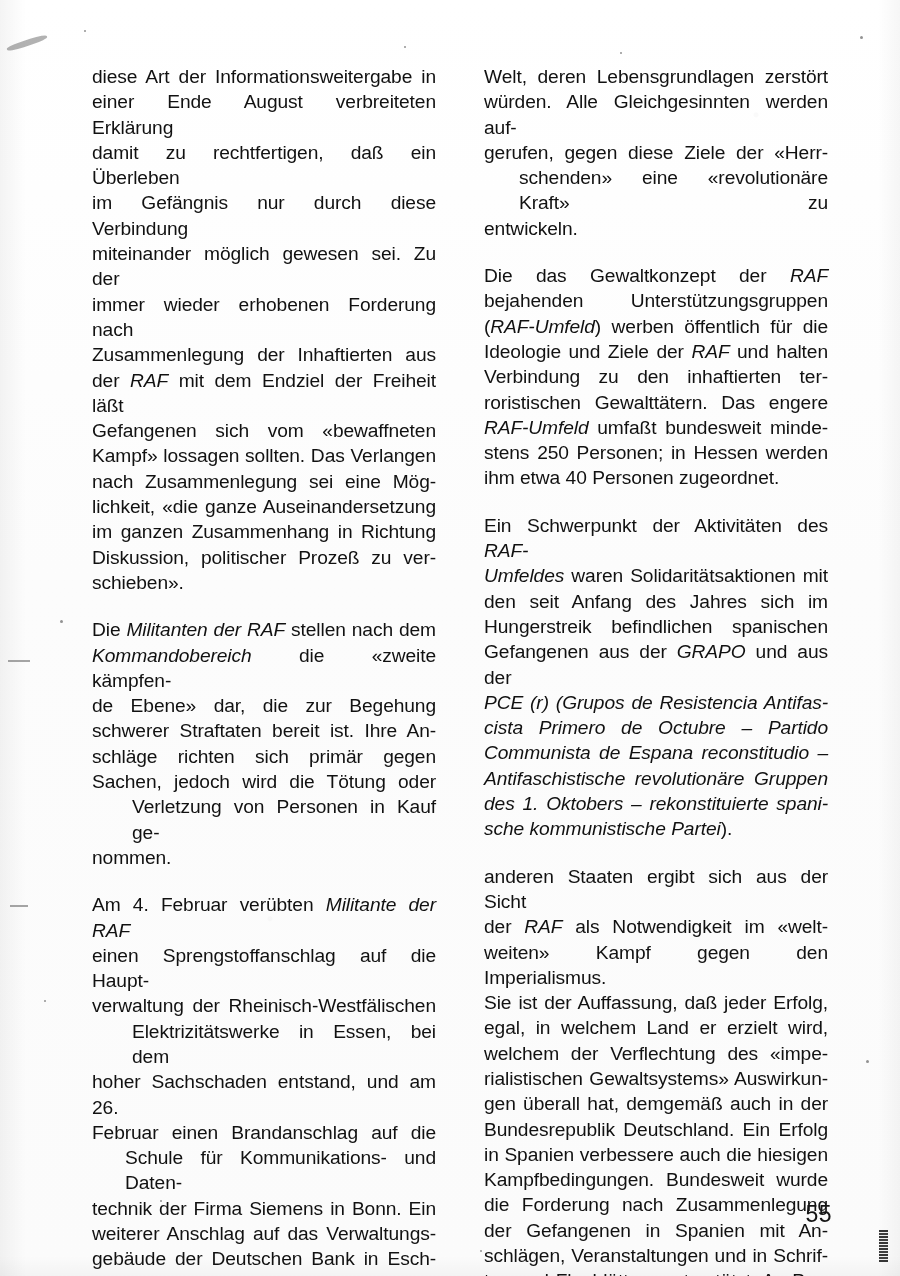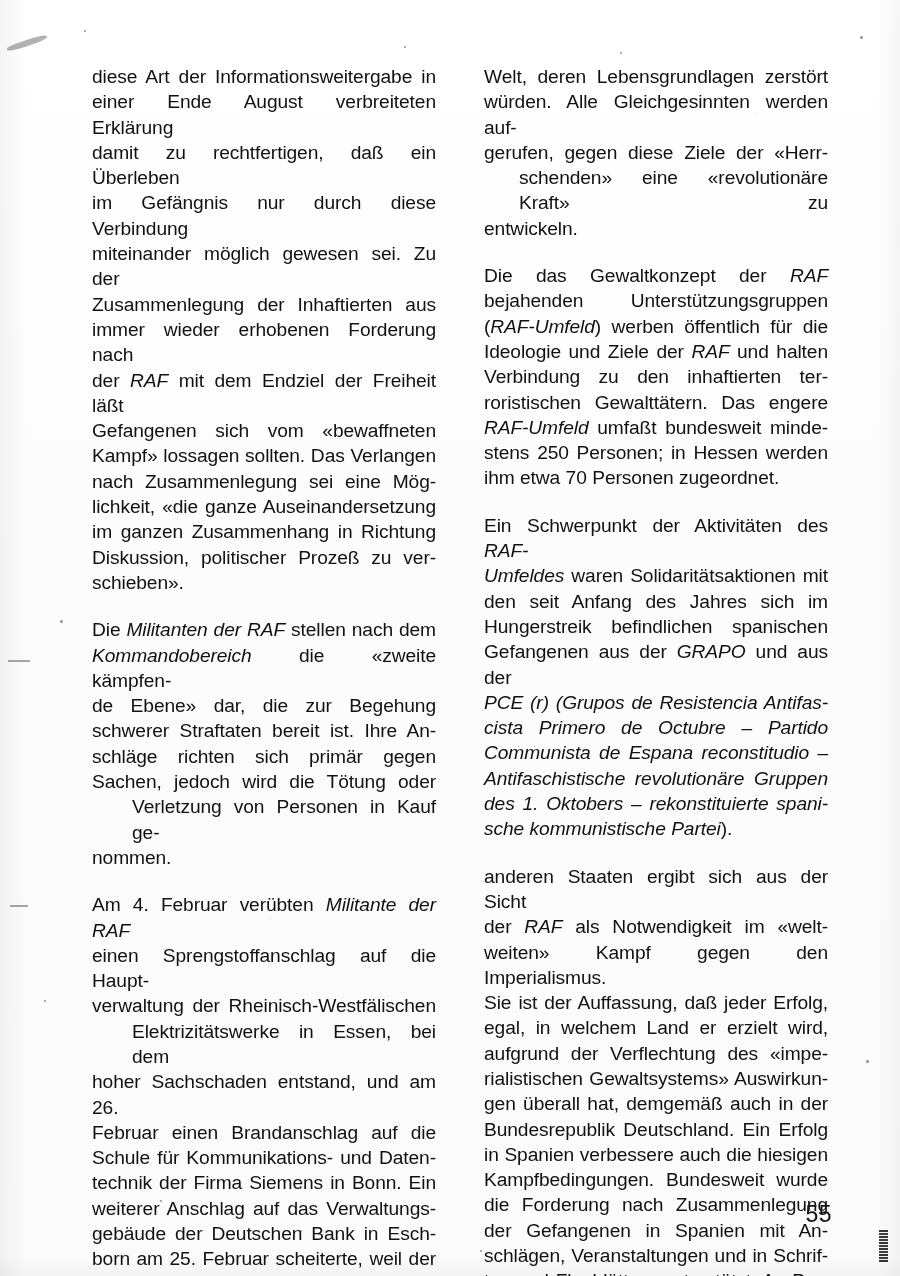--- a/index.html
+++ b/index.html
@@ -149,22 +149,22 @@
 
   <div class="columns">
 
     <div class="col">
       <p class="para">
           <span class="ln" style="text-align-last:justify;">diese Art der Informationsweitergabe in</span>
           <span class="ln" style="text-align-last:justify;">einer Ende August verbreiteten Erklärung</span>
           <span class="ln" style="text-align-last:justify;">damit zu rechtfertigen, daß ein Überleben</span>
           <span class="ln" style="text-align-last:justify;">im Gefängnis nur durch diese Verbindung</span>
           <span class="ln" style="text-align-last:justify;">miteinander möglich gewesen sei. Zu der</span>
+          <span class="ln" style="text-align-last:justify;">immer wieder erhobenen Forderung nach</span>
           <span class="ln" style="text-align-last:justify;">Zusammenlegung der Inhaftierten aus</span>
-          <span class="ln" style="text-align-last:justify;">immer wieder erhobenen Forderung nach</span>
           <span class="ln" style="text-align-last:justify;">der <i>RAF</i> mit dem Endziel der Freiheit läßt</span>
           <span class="ln" style="text-align-last:justify;">Gefangenen sich vom «bewaffneten</span>
           <span class="ln" style="text-align-last:justify;">Kampf» lossagen sollten. Das Verlangen</span>
           <span class="ln" style="text-align-last:justify;">nach Zusammenlegung sei eine Mög-</span>
           <span class="ln" style="text-align-last:justify;">lichkeit, «die ganze Auseinandersetzung</span>
           <span class="ln" style="text-align-last:justify;">im ganzen Zusammenhang in Richtung</span>
           <span class="ln" style="text-align-last:justify;">Diskussion, politischer Prozeß zu ver-</span>
           <span class="ln last" style="text-align-last:left;">schieben».</span>
         </p>
       <p class="para">
@@ -177,21 +177,21 @@
           <span class="ln" style="text-align-last:justify;margin-left:40px;">Verletzung von Personen in Kauf ge-</span>
           <span class="ln last" style="text-align-last:left;">nommen.</span>
         </p>
       <p class="para">
           <span class="ln" style="text-align-last:justify;">Am 4. Februar verübten <i>Militante der RAF</i></span>
           <span class="ln" style="text-align-last:justify;">einen Sprengstoffanschlag auf die Haupt-</span>
           <span class="ln" style="text-align-last:justify;">verwaltung der Rheinisch-Westfälischen</span>
           <span class="ln" style="text-align-last:justify;margin-left:40px;">Elektrizitätswerke in Essen, bei dem</span>
           <span class="ln" style="text-align-last:justify;">hoher Sachschaden entstand, und am 26.</span>
           <span class="ln" style="text-align-last:justify;">Februar einen Brandanschlag auf die</span>
-          <span class="ln" style="text-align-last:justify;">Schule für Kommunikations- und Daten-</span>
+          <span class="ln" style="text-align-last:justify;margin-left:33px;">Schule für Kommunikations- und Daten-</span>
           <span class="ln" style="text-align-last:justify;">technik der Firma Siemens in Bonn. Ein</span>
           <span class="ln" style="text-align-last:justify;">weiterer Anschlag auf das Verwaltungs-</span>
           <span class="ln" style="text-align-last:justify;">gebäude der Deutschen Bank in Esch-</span>
           <span class="ln" style="text-align-last:justify;">born am 25. Februar scheiterte, weil der</span>
           <span class="ln" style="text-align-last:justify;">Sprengsatz nicht zündete. Die Selbst-</span>
           <span class="ln" style="text-align-last:justify;">bezichtigungsschreiben befassen sich</span>
         </p>
     </div>
 
     <div class="col">
@@ -204,42 +204,42 @@
         </p>
       <p class="para">
           <span class="ln" style="text-align-last:justify;">Die das Gewaltkonzept der <i>RAF</i></span>
           <span class="ln" style="text-align-last:justify;">bejahenden Unterstützungsgruppen</span>
           <span class="ln" style="text-align-last:justify;">(<i>RAF-Umfeld</i>) werben öffentlich für die</span>
           <span class="ln" style="text-align-last:justify;">Ideologie und Ziele der <i>RAF</i> und halten</span>
           <span class="ln" style="text-align-last:justify;">Verbindung zu den inhaftierten ter-</span>
           <span class="ln" style="text-align-last:justify;">roristischen Gewalttätern. Das engere</span>
           <span class="ln" style="text-align-last:justify;"><i>RAF-Umfeld</i> umfaßt bundesweit minde-</span>
           <span class="ln" style="text-align-last:justify;">stens 250 Personen; in Hessen werden</span>
-          <span class="ln last" style="text-align-last:left;">ihm etwa 70 Personen zugeordnet.</span>
+          <span class="ln last" style="text-align-last:left;">ihm etwa 40 Personen zugeordnet.</span>
         </p>
       <p class="para">
           <span class="ln" style="text-align-last:justify;">Ein Schwerpunkt der Aktivitäten des <i>RAF-</i></span>
           <span class="ln" style="text-align-last:justify;"><i>Umfeldes</i> waren Solidaritätsaktionen mit</span>
           <span class="ln" style="text-align-last:justify;">den seit Anfang des Jahres sich im</span>
           <span class="ln" style="text-align-last:justify;">Hungerstreik befindlichen spanischen</span>
           <span class="ln" style="text-align-last:justify;">Gefangenen aus der <i>GRAPO</i> und aus der</span>
           <span class="ln" style="text-align-last:justify;"><i>PCE (r) (Grupos de Resistencia Antifas-</i></span>
           <span class="ln" style="text-align-last:justify;"><i>cista Primero de Octubre – Partido</i></span>
           <span class="ln" style="text-align-last:justify;"><i>Communista de Espana reconstitudio –</i></span>
           <span class="ln" style="text-align-last:justify;"><i>Antifaschistische revolutionäre Gruppen</i></span>
           <span class="ln" style="text-align-last:justify;"><i>des 1. Oktobers – rekonstituierte spani-</i></span>
           <span class="ln last" style="text-align-last:left;"><i>sche kommunistische Partei</i>).</span>
         </p>
       <p class="para">
           <span class="ln" style="text-align-last:justify;">anderen Staaten ergibt sich aus der Sicht</span>
           <span class="ln" style="text-align-last:justify;">der <i>RAF</i> als Notwendigkeit im «welt-</span>
           <span class="ln" style="text-align-last:justify;">weiten» Kampf gegen den Imperialismus.</span>
           <span class="ln" style="text-align-last:justify;">Sie ist der Auffassung, daß jeder Erfolg,</span>
           <span class="ln" style="text-align-last:justify;">egal, in welchem Land er erzielt wird,</span>
-          <span class="ln" style="text-align-last:justify;">aufgrund der Verflechtung des «impe-</span>
+          <span class="ln" style="text-align-last:justify;">welchem der Verflechtung des «impe-</span>
           <span class="ln" style="text-align-last:justify;">rialistischen Gewaltsystems» Auswirkun-</span>
           <span class="ln" style="text-align-last:justify;">gen überall hat, demgemäß auch in der</span>
           <span class="ln" style="text-align-last:justify;">Bundesrepublik Deutschland. Ein Erfolg</span>
           <span class="ln" style="text-align-last:justify;">in Spanien verbessere auch die hiesigen</span>
           <span class="ln" style="text-align-last:justify;">Kampfbedingungen. Bundesweit wurde</span>
           <span class="ln" style="text-align-last:justify;">die Forderung nach Zusammenlegung</span>
           <span class="ln" style="text-align-last:justify;">der Gefangenen in Spanien mit An-</span>
           <span class="ln" style="text-align-last:justify;">schlägen, Veranstaltungen und in Schrif-</span>
           <span class="ln" style="text-align-last:justify;">ten und Flugblättern unterstützt. An Pro-</span>
         </p>

